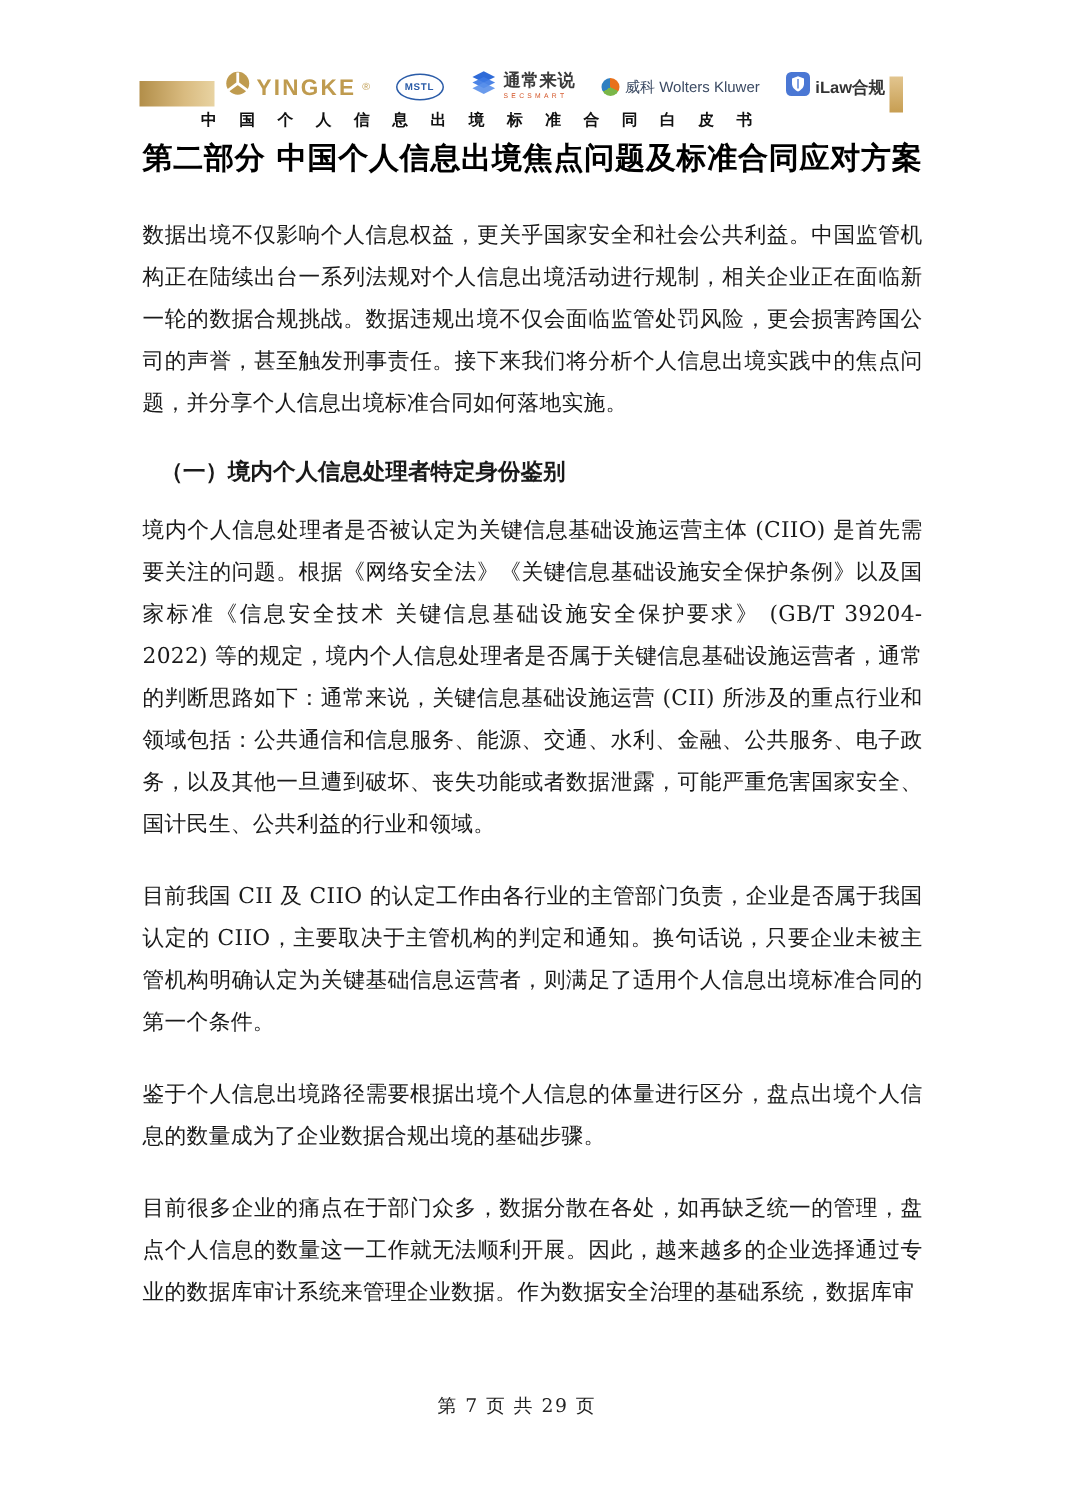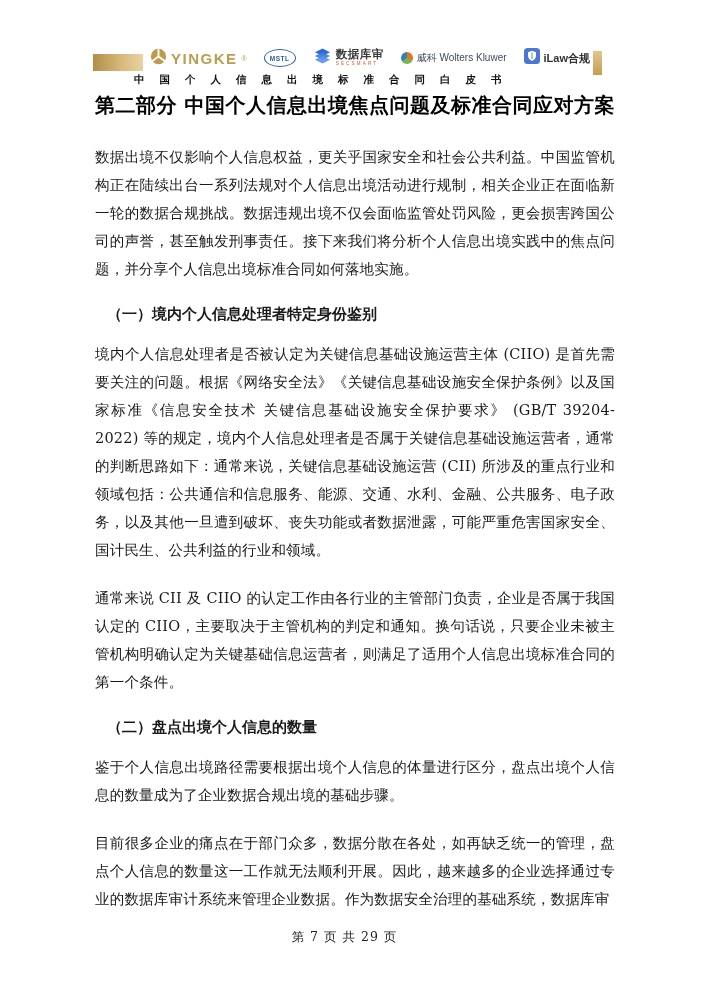--- a/index.html
+++ b/index.html
@@ -110,21 +110,21 @@
 
       <div class="logo">
         <span>
           <svg width="19" height="17" viewBox="0 0 20 18">
             <path d="M2 4.5 L10 0.5 L18 4.5 L10 8.5 Z" fill="#2f6bd8"></path>
             <path d="M2 8.5 L10 4.5 L18 8.5 L10 12.5 Z" fill="#3d7ae4" opacity="0.92"></path>
             <path d="M2 12.5 L10 8.5 L18 12.5 L10 16.5 Z" fill="#5a90ea" opacity="0.9"></path>
           </svg>
         </span>
         <span class="secsmart-col">
-          <span class="secsmart-cn">数据库审</span>
+          <span class="secsmart-cn">通常来说</span>
           <span class="secsmart-sub">SECSMART</span>
         </span>
       </div>
 
       <div class="logo">
         <span class="wk-wheel"></span>
         <span class="wk-text">威科 Wolters Kluwer</span>
       </div>
 
       <div class="logo">
@@ -148,23 +148,22 @@
   <div class="content">
     <div class="doc-title">第二部分 中国个人信息出境焦点问题及标准合同应对方案</div>
 
     <p class="para">数据出境不仅影响个人信息权益，更关乎国家安全和社会公共利益。中国监管机构正在陆续出台一系列法规对个人信息出境活动进行规制，相关企业正在面临新一轮的数据合规挑战。数据违规出境不仅会面临监管处罚风险，更会损害跨国公司的声誉，甚至触发刑事责任。接下来我们将分析个人信息出境实践中的焦点问题，并分享个人信息出境标准合同如何落地实施。</p>
 
 
     <div class="h2">（一）境内个人信息处理者特定身份鉴别</div>
 
     <p class="para">境内个人信息处理者是否被认定为关键信息基础设施运营主体 (CIIO) 是首先需要关注的问题。根据《网络安全法》《关键信息基础设施安全保护条例》以及国家标准《信息安全技术 关键信息基础设施安全保护要求》 (GB/T 39204-2022) 等的规定，境内个人信息处理者是否属于关键信息基础设施运营者，通常的判断思路如下：通常来说，关键信息基础设施运营 (CII) 所涉及的重点行业和领域包括：公共通信和信息服务、能源、交通、水利、金融、公共服务、电子政务，以及其他一旦遭到破坏、丧失功能或者数据泄露，可能严重危害国家安全、国计民生、公共利益的行业和领域。</p>
 
-    <p class="para">通常来说 CII 及 CIIO 的认定工作由各行业的主管部门负责，企业是否属于我国认定的 CIIO，主要取决于主管机构的判定和通知。换句话说，只要企业未被主管机构明确认定为关键基础信息运营者，则满足了适用个人信息出境标准合同的第一个条件。</p>
+    <p class="para">目前我国 CII 及 CIIO 的认定工作由各行业的主管部门负责，企业是否属于我国认定的 CIIO，主要取决于主管机构的判定和通知。换句话说，只要企业未被主管机构明确认定为关键基础信息运营者，则满足了适用个人信息出境标准合同的第一个条件。</p>
 
-    <div class="h2">（二）盘点出境个人信息的数量</div>
 
     <p class="para">鉴于个人信息出境路径需要根据出境个人信息的体量进行区分，盘点出境个人信息的数量成为了企业数据合规出境的基础步骤。</p>
 
     <p class="para">目前很多企业的痛点在于部门众多，数据分散在各处，如再缺乏统一的管理，盘点个人信息的数量这一工作就无法顺利开展。因此，越来越多的企业选择通过专业的数据库审计系统来管理企业数据。作为数据安全治理的基础系统，数据库审</p>
   </div>
 
   <div class="footer">第 7 页 共 29 页</div>
 
 </div>
 

